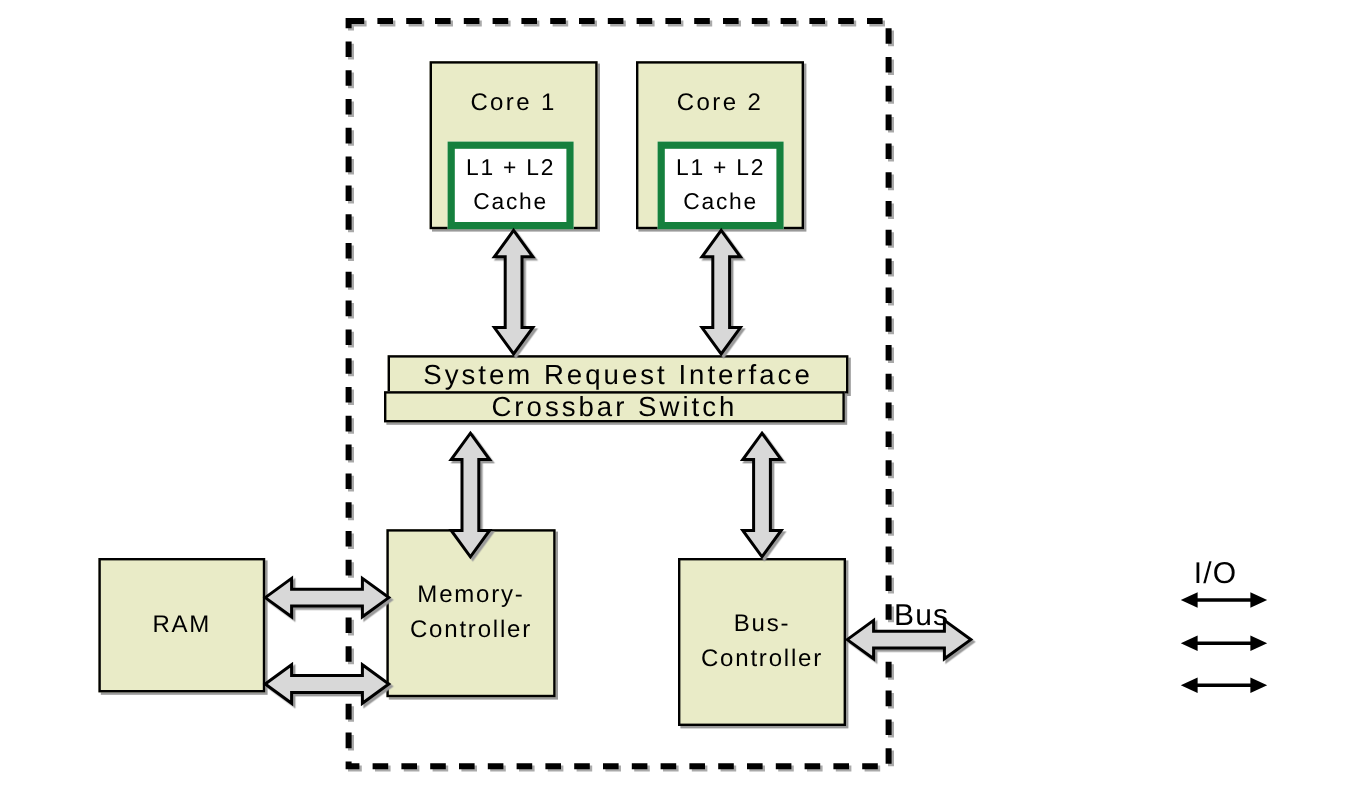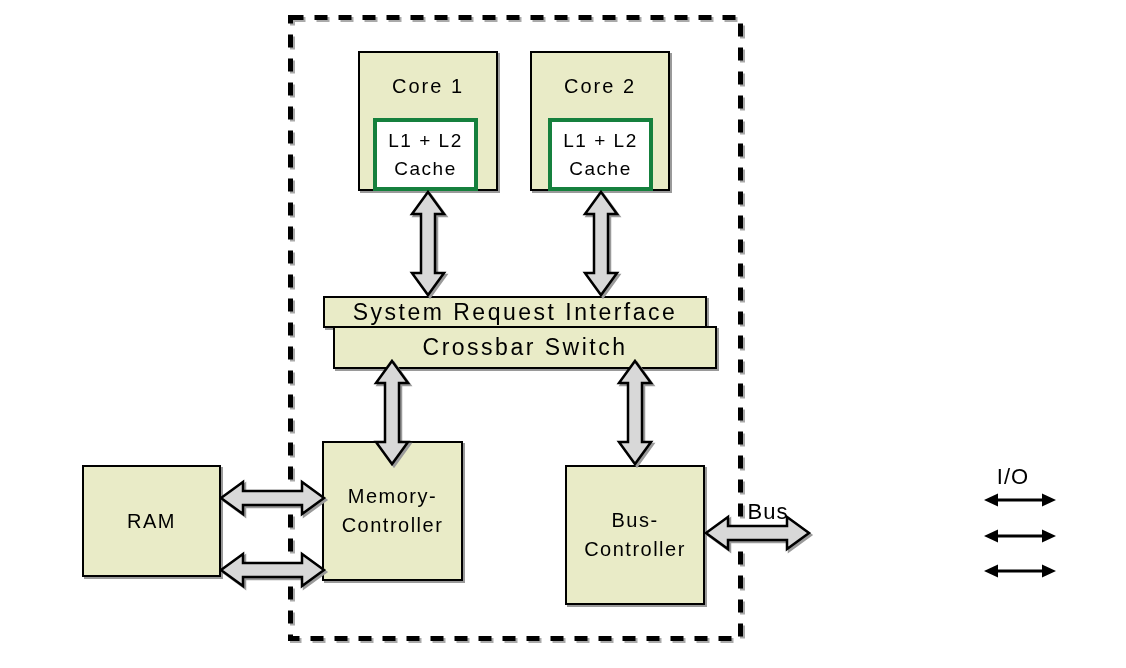--- a/index.html
+++ b/index.html
@@ -40,46 +40,46 @@
     line-height: 29px;
     text-align: center;
   }
   
   #core1 { left: 358px; top: 51px; width: 140px; height: 140px; }
   #core2 { left: 530px; top: 51px; width: 140px; height: 140px; }
   .core-label { top: 22px; }
   .cache {
     position: absolute;
     background: #ffffff;
-    border: 4px solid #15803d;
+    border: 6px solid #15803d;
   }
   #cache1 { left: 373px; top: 118px; width: 105px; height: 73px; }
   #cache2 { left: 548px; top: 118px; width: 105px; height: 73px; }
   .cache .center-label { font-size: 19px; letter-spacing: 1.5px; line-height: 28px; }
   
   #sri      { left: 323px; top: 296px; width: 384px; height: 32px; }
-  #crossbar { left: 333px; top: 326px; width: 384px; height: 43px; }
+  #crossbar { left: 320px; top: 326px; width: 384px; height: 26px; }
   .bar-label {
     display: flex;
     align-items: center;
     justify-content: center;
     height: 100%;
     font-size: 23px;
     letter-spacing: 2.5px;
     white-space: nowrap;
   }
   
   #ram      { left: 82px;  top: 465px; width: 139px; height: 112px; }
   #memctrl  { left: 322px; top: 441px; width: 141px; height: 140px; }
   #busctrl  { left: 565px; top: 465px; width: 140px; height: 140px; }
   #chipset  { left: 808px; top: 465px; width: 175px; height: 141px; }
   
   .float-label {
     position: absolute;
-    font-size: 22px;
+    font-size: 25px;
     letter-spacing: 1px;
     text-align: center;
     white-space: nowrap;
   }
   #bus-label { left: 740px; top: 499px; width: 56px; }
   #io-label  { left: 991px; top: 464px; width: 44px; }
   
   svg.overlay {
     position: absolute;
     left: 0; top: 0;

